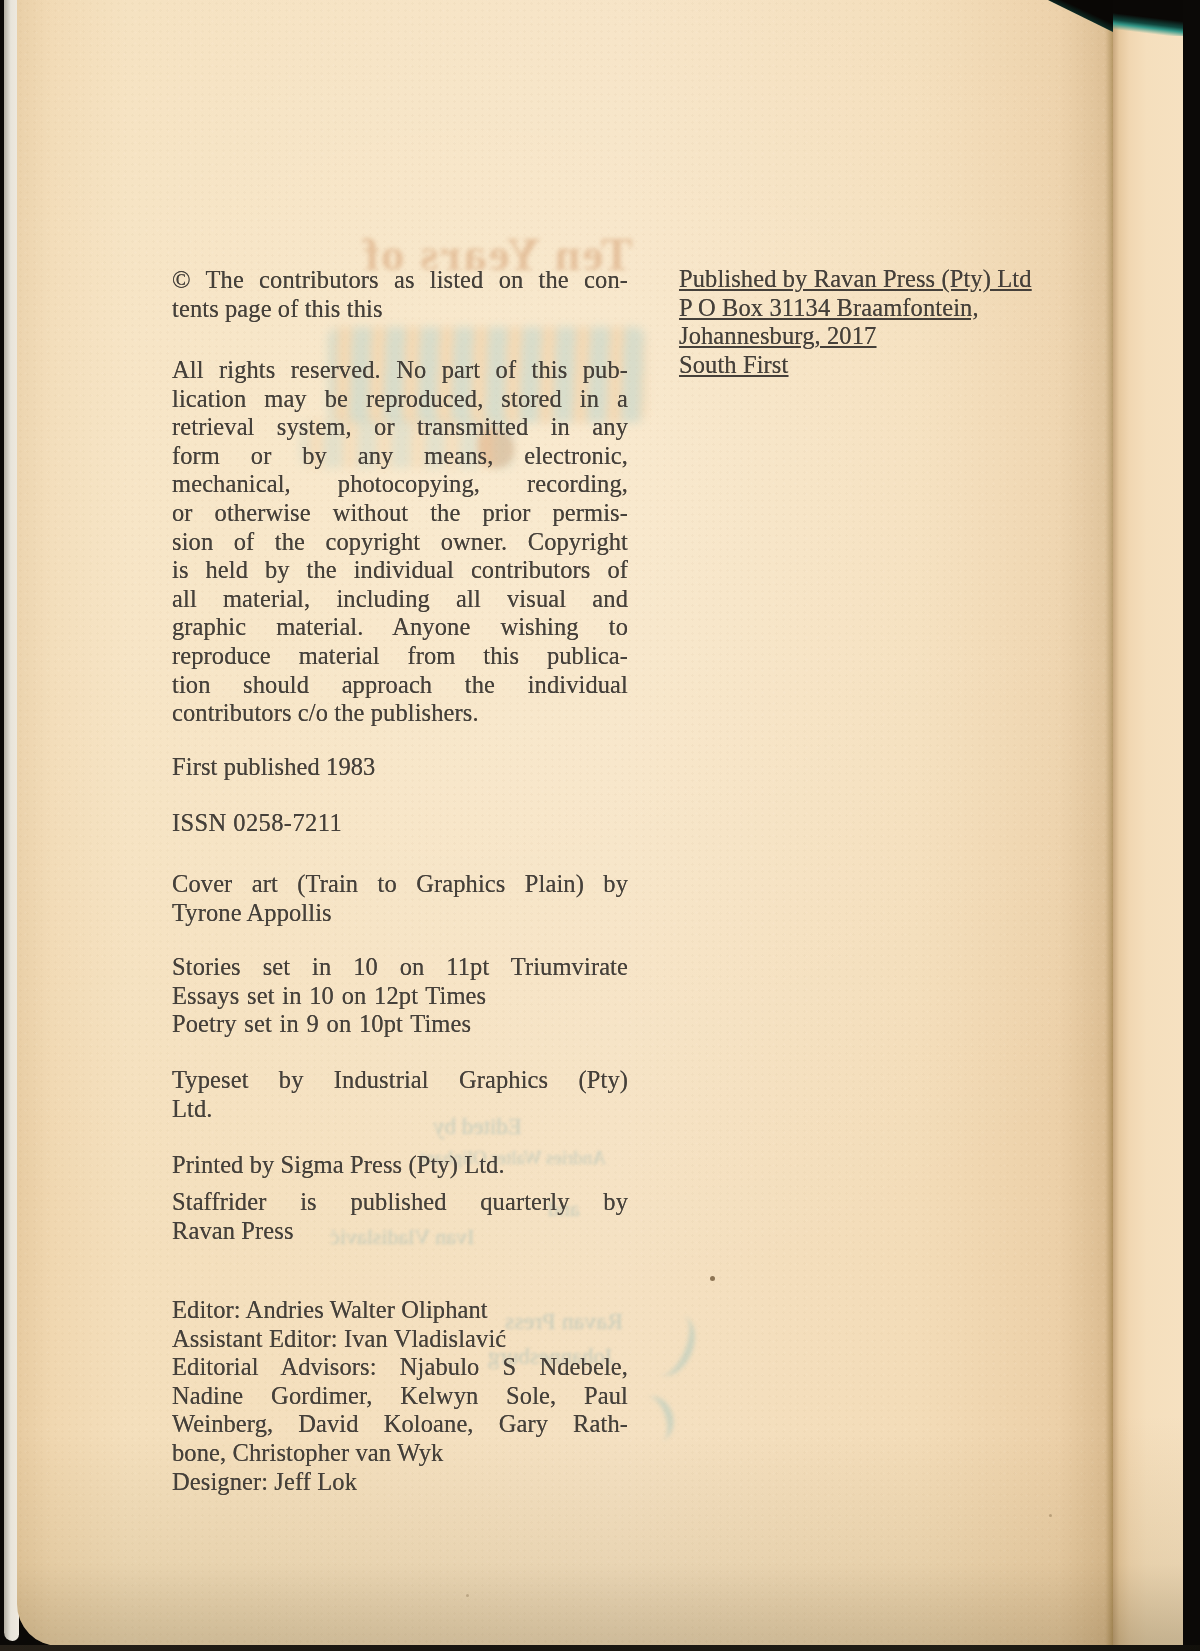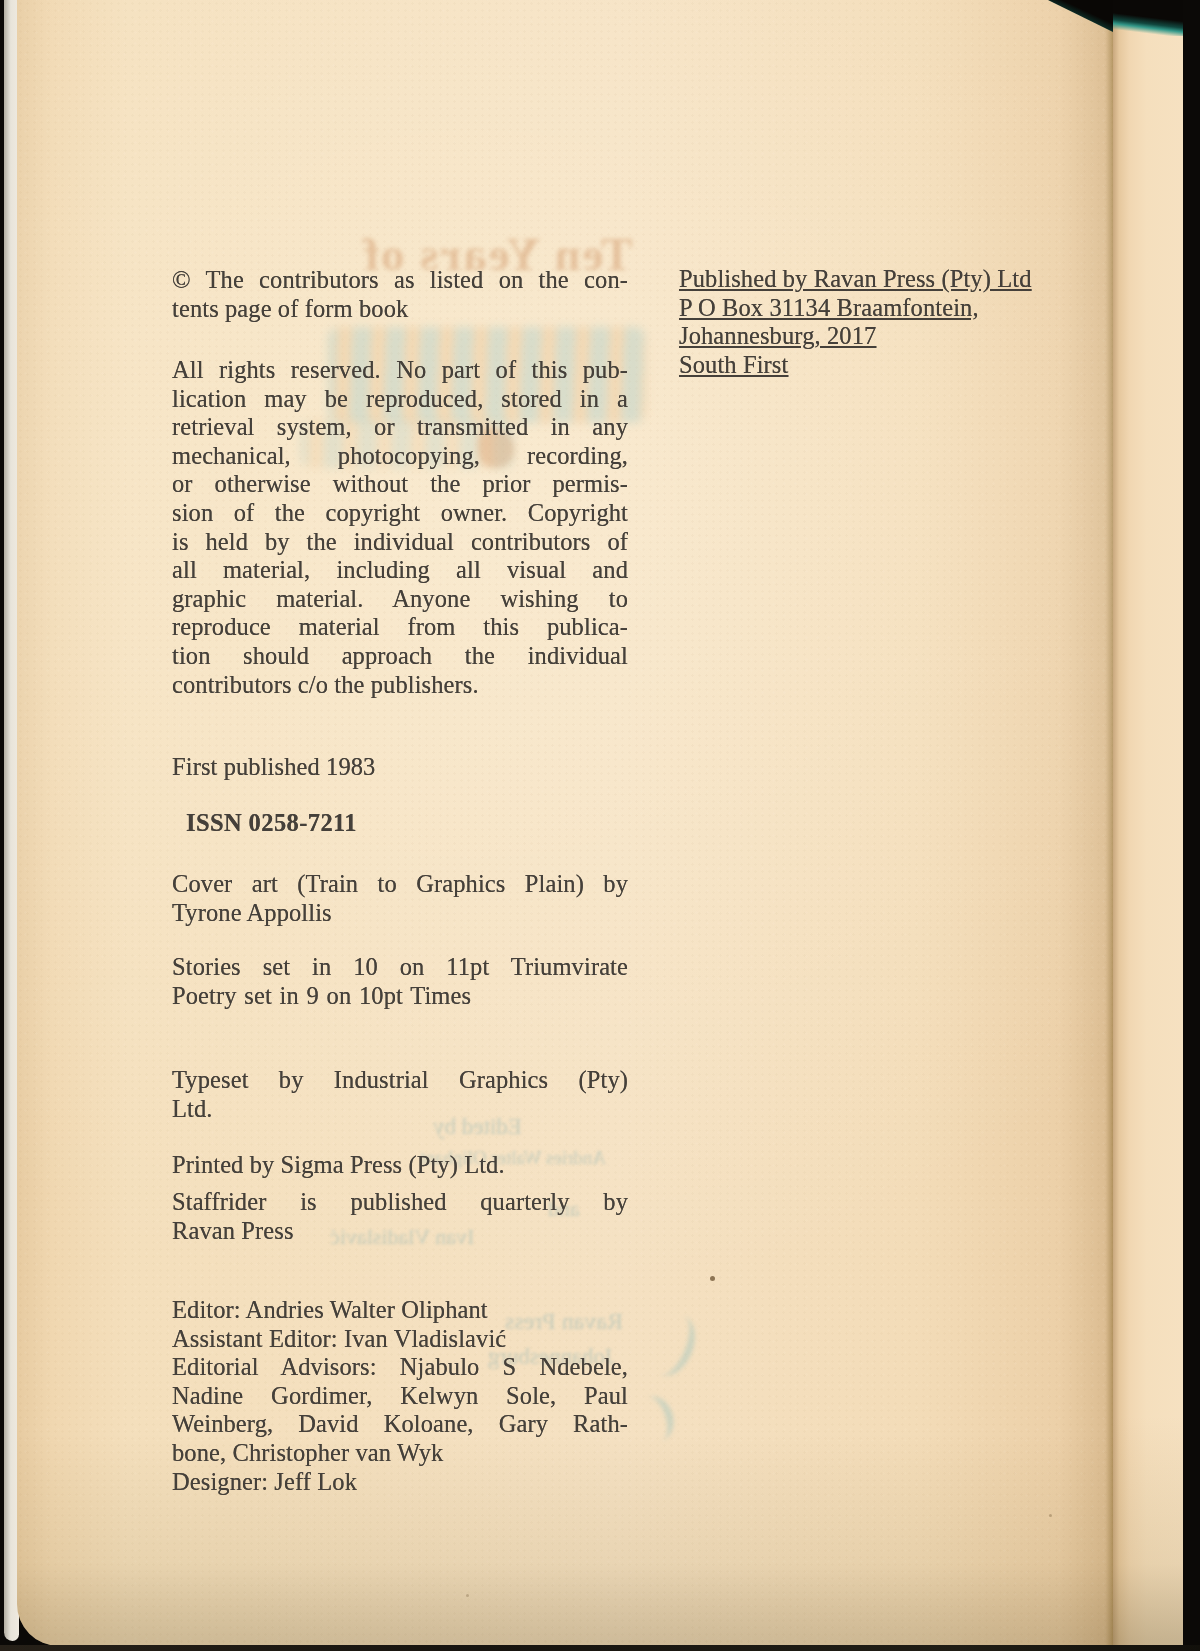--- a/index.html
+++ b/index.html
@@ -48,21 +48,21 @@
     background:rgba(205,140,90,.30);filter:blur(3px);border-radius:40% 60% 50% 50%;}
   .ghost-curve{position:absolute;z-index:1;border:0 solid transparent;
     border-right:7px solid rgba(148,192,190,.42);border-radius:50%;filter:blur(2px);}
   #ghost-curve1{left:650px;top:1313px;width:36px;height:64px;transform:rotate(22deg);}
   #ghost-curve2{left:636px;top:1396px;width:30px;height:46px;transform:rotate(-18deg);}
 
   
   .tb{position:absolute;z-index:2;width:456px;color:#45403a;font-size:24.5px;
     line-height:28.6px;letter-spacing:.1px;text-shadow:0 0 .4px rgba(69,64,58,.8);}
   .tb .j{text-align:justify;text-align-last:justify;}
-  #blk-issn{font-weight:bold;letter-spacing:.4px;margin-left:14px;}
+  #blk-issn{font-weight:normal;letter-spacing:.4px;}
   #blk-publisher{left:679px;width:385px;text-decoration:underline;}
 </style>
 </head>
 <body>
 
 <div id="scan">
 
   <div id="edge-white"></div>
   <div id="page2"></div>
   <div id="page"></div>
@@ -75,44 +75,46 @@
   <div class="ghost" style="left:420px;top:1147px;font-size:19px;">Andries Walter Oliphant</div>
   <div class="ghost" style="left:548px;top:1196px;font-size:22px;">and</div>
   <div class="ghost" style="left:330px;top:1224px;font-size:22px;">Ivan Vladislavić</div>
   <div class="ghost" style="left:505px;top:1308px;font-size:24px;">Ravan Press</div>
   <div class="ghost" style="left:488px;top:1344px;font-size:23px;">Johannesburg</div>
   <div class="ghost-curve" id="ghost-curve1"></div>
   <div class="ghost-curve" id="ghost-curve2"></div>
 
   <div class="tb" style="left:172px;top:266px;">
       <div class="j">© The contributors as listed on the con-</div>
-      <div>tents page of form book</div>
+      <div>tents page of this this</div>
     </div>
   <div class="tb" style="left:172px;top:356px;">
       <div class="j">All rights reserved. No part of this pub-</div>
       <div class="j">lication may be reproduced, stored in a</div>
       <div class="j">retrieval system, or transmitted in any</div>
+      <div class="j">form or by any means, electronic,</div>
       <div class="j">mechanical, photocopying, recording,</div>
       <div class="j">or otherwise without the prior permis-</div>
       <div class="j">sion of the copyright owner. Copyright</div>
       <div class="j">is held by the individual contributors of</div>
       <div class="j">all material, including all visual and</div>
       <div class="j">graphic material. Anyone wishing to</div>
       <div class="j">reproduce material from this publica-</div>
       <div class="j">tion should approach the individual</div>
       <div>contributors c/o the publishers.</div>
     </div>
   <div class="tb" style="left:172px;top:753px;">First published 1983</div>
   <div class="tb" id="blk-issn" style="left:172px;top:809px;">ISSN 0258-7211</div>
   <div class="tb" style="left:172px;top:870px;">
       <div class="j">Cover art (Train to Graphics Plain) by</div>
       <div>Tyrone Appollis</div>
     </div>
   <div class="tb" style="left:172px;top:953px;word-spacing:1.5px;">
       <div class="j">Stories set in 10 on 11pt Triumvirate</div>
+      <div>Essays set in 10 on 12pt Times</div>
       <div>Poetry set in 9 on 10pt Times</div>
     </div>
   <div class="tb" style="left:172px;top:1066px;">
       <div class="j">Typeset by Industrial Graphics (Pty)</div>
       <div>Ltd.</div>
     </div>
   <div class="tb" style="left:172px;top:1151px;font-family:Liberation Serif, serif;">Printed by Sigma Press (Pty) Ltd.</div>
   <div class="tb" style="left:172px;top:1188px;">
       <div class="j">Staffrider is published quarterly by</div>
       <div>Ravan Press</div>

